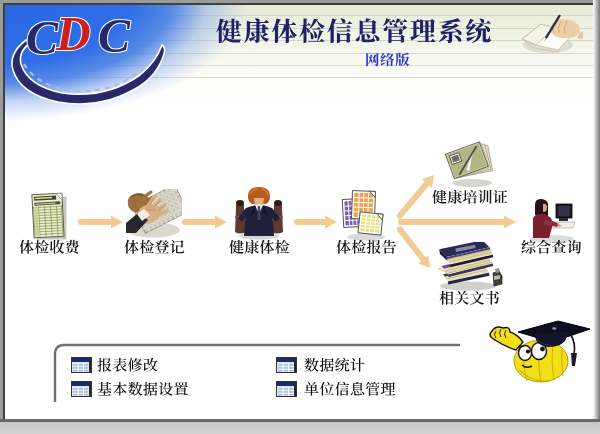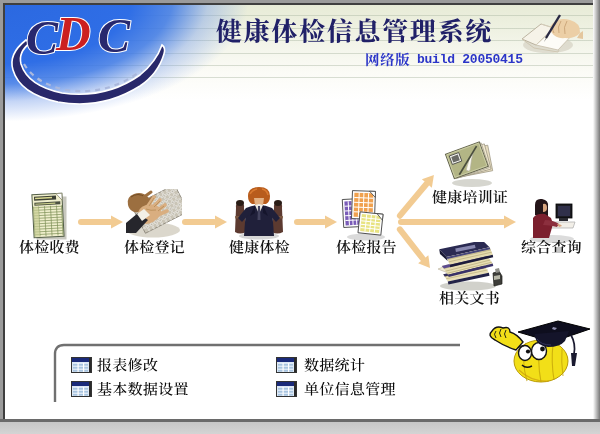--- a/index.html
+++ b/index.html
@@ -17,21 +17,20 @@
         <text x="52" y="46" fill="#cc2020" stroke="#ffffff" stroke-width="2" paint-order="stroke">D</text>
         <text x="94" y="48" fill="#28286e" stroke="#ffffff" stroke-width="2" paint-order="stroke">C</text>
       </g>
     </svg>
     <svg style="position:absolute;left:214px;top:11.9px;overflow:visible" width="279.3" height="33.8">
       <path transform="translate(2,28.6)" d="M11.9 -18.5Q11.7 -17.8 11.3 -16.8Q10.9 -15.8 10.5 -14.7Q10.1 -13.5 9.6 -12.5Q9.2 -11.4 8.9 -10.6H9.1L8.2 -9.8L5.9 -11.3Q6.1 -11.5 6.6 -11.7Q7 -11.9 7.3 -12L6.5 -11.2Q6.8 -11.9 7.3 -13Q7.7 -14 8.1 -15.3Q8.6 -16.5 8.9 -17.6Q9.3 -18.6 9.5 -19.4ZM9.2 -19.4 10.4 -20.6 12.8 -18.4Q12.5 -18.1 11.6 -18Q10.7 -17.9 9.8 -18.1L9.5 -19.4ZM9.7 -11.4 11 -12.9 13.6 -10.7Q13.5 -10.5 13.3 -10.4Q13.1 -10.3 12.7 -10.3Q12.5 -8.4 12.2 -6.6Q11.8 -4.8 11 -3.2Q10.3 -1.5 9 -0.1Q7.7 1.3 5.7 2.4L5.5 2Q7.3 0.4 8.3 -1.8Q9.2 -3.9 9.5 -6.4Q9.8 -8.8 9.9 -11.4ZM7 -9Q7.8 -6.5 8.8 -4.9Q9.9 -3.4 11.4 -2.6Q12.9 -1.7 14.9 -1.4Q16.9 -1.1 19.5 -1.1Q20 -1.1 20.8 -1.1Q21.6 -1.1 22.4 -1.1Q23.3 -1.1 24.1 -1.1Q24.9 -1.2 25.5 -1.2V-0.9Q24.7 -0.7 24.3 0.1Q23.9 0.8 23.9 1.8Q23.4 1.8 22.5 1.8Q21.6 1.8 20.7 1.8Q19.9 1.8 19.3 1.8Q16.6 1.8 14.5 1.3Q12.4 0.9 10.9 -0.3Q9.3 -1.4 8.3 -3.5Q7.4 -5.6 6.8 -8.9ZM10.3 -19.4V-18.6H7L6.8 -19.4ZM11.2 -11.4V-10.6H7.8L8.1 -11.4ZM22.3 -7.3Q22.3 -7.3 22.7 -6.9Q23.1 -6.5 23.7 -6Q24.3 -5.5 24.7 -5Q24.6 -4.6 24 -4.6H12.3L12 -5.4H21ZM23.7 -17.4Q23.7 -17.4 24 -17.1Q24.3 -16.7 24.8 -16.3Q25.2 -15.8 25.4 -15.4Q25.3 -15 24.8 -15H11.4L11.2 -15.7H22.8ZM21.4 -10.5Q21.4 -10.5 21.8 -10.1Q22.2 -9.8 22.7 -9.3Q23.3 -8.8 23.7 -8.4Q23.6 -7.9 23 -7.9H13L12.8 -8.7H20.1ZM19.8 -19.1 21 -20.4 23.5 -18.5Q23.4 -18.4 23.2 -18.3Q23 -18.2 22.7 -18.1V-11.4Q22.7 -11.4 22.3 -11.2Q21.9 -11 21.4 -10.9Q20.9 -10.8 20.5 -10.8H20.1V-19.1ZM19.1 -21.6Q19.1 -21.4 18.9 -21.2Q18.7 -21 18.2 -20.9V-2.4Q18.2 -2.2 17.9 -2Q17.6 -1.8 17.1 -1.6Q16.5 -1.5 16 -1.5H15.5V-22ZM21.3 -12.2V-11.4H13.3L13.1 -12.2ZM21.2 -19.1V-18.4H12.9L12.6 -19.1ZM8.3 -20.9Q8.2 -20.6 7.9 -20.5Q7.7 -20.3 7.2 -20.3Q6.5 -17.8 5.5 -15.6Q4.6 -13.4 3.4 -11.6Q2.2 -9.7 0.7 -8.3L0.3 -8.4Q1.1 -10.2 1.9 -12.4Q2.6 -14.7 3.2 -17.2Q3.7 -19.7 4 -22.1ZM6.6 -14.2Q6.5 -14 6.3 -13.9Q6.1 -13.8 5.8 -13.7V1.5Q5.8 1.6 5.4 1.8Q5 2 4.5 2.2Q3.9 2.4 3.4 2.4H2.8V-13.7L3.9 -15.2Z M38.9 -22.2Q40.8 -22.3 41.9 -22Q42.9 -21.6 43.4 -21Q43.9 -20.4 43.8 -19.8Q43.8 -19.2 43.4 -18.8Q43 -18.3 42.3 -18.2Q41.7 -18.1 40.9 -18.6Q40.6 -19.5 40 -20.5Q39.4 -21.5 38.7 -22.1ZM30.8 -18.7V-19.8L34.6 -18.5H34.1V-11.7Q34.1 -10 33.9 -8.1Q33.8 -6.2 33.3 -4.4Q32.7 -2.5 31.6 -0.8Q30.5 1 28.6 2.4L28.3 2.2Q29.5 0.2 30 -2.1Q30.5 -4.5 30.7 -6.9Q30.8 -9.3 30.8 -11.7V-18.5ZM50 -20.7Q50 -20.7 50.3 -20.5Q50.6 -20.2 51.1 -19.8Q51.6 -19.4 52.1 -19Q52.6 -18.5 53 -18.1Q52.9 -17.7 52.3 -17.7H32.3V-18.5H48.4ZM34.8 -8Q36.4 -7.8 37.3 -7.4Q38.2 -6.9 38.5 -6.4Q38.8 -5.9 38.7 -5.4Q38.5 -4.9 38.1 -4.5Q37.7 -4.2 37.1 -4.2Q36.5 -4.2 35.9 -4.7Q35.8 -5.5 35.4 -6.4Q35 -7.2 34.6 -7.8ZM43.8 -8.7Q44.3 -6.9 45.3 -5.7Q46.3 -4.4 47.6 -3.7Q48.9 -2.9 50.4 -2.5Q51.8 -2 53.2 -1.8L53.2 -1.5Q52.3 -1.2 51.7 -0.4Q51.2 0.4 50.9 1.5Q49.1 0.6 47.6 -0.6Q46.2 -1.9 45.2 -3.8Q44.2 -5.7 43.6 -8.6ZM52.2 -6Q52.1 -5.8 51.8 -5.8Q51.6 -5.7 51.2 -5.8Q50.6 -5.5 49.7 -5Q48.7 -4.6 47.7 -4.2Q46.7 -3.8 45.9 -3.4L45.7 -3.7Q46.2 -4.3 46.8 -5.1Q47.4 -6 48 -6.8Q48.5 -7.6 48.9 -8.1ZM32.8 -2.1Q33.7 -2.3 35.1 -2.8Q36.4 -3.3 38.1 -3.9Q39.7 -4.6 41.3 -5.3L41.4 -5Q40.3 -4 38.8 -2.7Q37.3 -1.3 35.2 0.3Q35.1 0.8 34.6 1ZM44.5 -17.5Q44.4 -17.2 44.2 -17Q44 -16.9 43.5 -16.8V-1.2Q43.5 -0.1 43.3 0.6Q43 1.3 42.2 1.8Q41.4 2.2 39.6 2.3Q39.6 1.6 39.5 1.1Q39.4 0.6 39.1 0.3Q38.9 -0.1 38.4 -0.3Q38 -0.6 37.2 -0.7V-1.1Q37.2 -1.1 37.5 -1Q37.8 -1 38.3 -1Q38.8 -1 39.2 -0.9Q39.6 -0.9 39.8 -0.9Q40.1 -0.9 40.2 -1Q40.3 -1.1 40.3 -1.3V-17.9ZM46 -15.3 47.4 -16.7 50.1 -14.6Q50.1 -14.5 49.9 -14.4Q49.7 -14.3 49.4 -14.3V-8.4Q49.4 -8.3 49 -8Q48.6 -7.8 48 -7.6Q47.4 -7.4 46.8 -7.4H46.2V-15.3ZM50.5 -13.9Q50.5 -13.9 50.9 -13.5Q51.3 -13.2 51.9 -12.7Q52.4 -12.1 52.8 -11.7Q52.7 -11.3 52.2 -11.3H34.3L34.1 -12H49.2ZM47.3 -8.8V-8.1H35.7L35.5 -8.8ZM47.3 -15.3V-14.6H35.8L35.6 -15.3Z M65.1 -20.8Q65 -20.5 64.8 -20.4Q64.5 -20.3 64 -20.3Q63.1 -17.7 61.9 -15.5Q60.8 -13.3 59.3 -11.5Q57.9 -9.8 56.2 -8.4L55.9 -8.6Q56.9 -10.3 57.8 -12.5Q58.7 -14.7 59.4 -17.2Q60.1 -19.7 60.6 -22.1ZM62.9 -14.5Q62.8 -14.4 62.6 -14.2Q62.4 -14.1 62.1 -14V1.4Q62.1 1.6 61.7 1.8Q61.3 2 60.7 2.2Q60.1 2.4 59.5 2.4H58.9V-13.9L60.1 -15.6ZM73.2 -16.3Q73.9 -13.9 75.1 -11.8Q76.3 -9.7 77.9 -8.1Q79.4 -6.4 81.1 -5.4L81 -5.1Q80.1 -5 79.4 -4.3Q78.6 -3.6 78.3 -2.4Q76.8 -3.9 75.8 -6Q74.7 -8 74 -10.6Q73.3 -13.1 72.8 -16.2ZM71.7 -15.9Q70.7 -11.7 68.4 -8.3Q66.1 -4.8 62.5 -2.2L62.3 -2.5Q63.8 -4.3 65 -6.6Q66.2 -8.9 67 -11.4Q67.8 -13.9 68.3 -16.3H71.7ZM73.9 -21.7Q73.8 -21.4 73.6 -21.2Q73.4 -21 72.9 -20.9V1.4Q72.9 1.5 72.5 1.8Q72.1 2.1 71.5 2.3Q70.9 2.5 70.3 2.5H69.7V-22.1ZM77.3 -18.7Q77.3 -18.7 77.6 -18.4Q77.9 -18.1 78.4 -17.7Q78.8 -17.3 79.3 -16.9Q79.9 -16.4 80.2 -16Q80.1 -15.6 79.5 -15.6H63.3L63.1 -16.3H75.6ZM74.6 -5.8Q74.6 -5.8 75.1 -5.4Q75.5 -5 76.1 -4.4Q76.7 -3.8 77.2 -3.3Q77.1 -2.9 76.5 -2.9H66.1L65.9 -3.7H73.2Z M105.5 -1.8Q105.5 -1.8 105.8 -1.6Q106.1 -1.3 106.6 -1Q107 -0.6 107.6 -0.1Q108.1 0.3 108.5 0.7Q108.5 0.9 108.3 1Q108.1 1.1 107.8 1.1H92.3L92.1 0.4H103.8ZM97.5 -10.2Q99.1 -9.1 99.9 -8Q100.7 -6.8 101 -5.8Q101.3 -4.8 101.2 -4Q101.1 -3.2 100.7 -2.7Q100.2 -2.3 99.7 -2.3Q99.1 -2.3 98.5 -3Q98.5 -4.1 98.4 -5.4Q98.2 -6.6 97.9 -7.8Q97.6 -9 97.2 -10.1ZM107.4 -9.1Q107.4 -8.9 107.1 -8.7Q106.8 -8.6 106.4 -8.6Q105.7 -7 104.9 -5.3Q104.1 -3.6 103.2 -2Q102.3 -0.5 101.4 0.8L101.1 0.7Q101.4 -0.8 101.8 -2.7Q102.2 -4.6 102.6 -6.6Q103.1 -8.7 103.4 -10.5ZM94 -9.2Q95.5 -8.1 96.4 -6.9Q97.2 -5.8 97.5 -4.8Q97.7 -3.7 97.6 -2.9Q97.5 -2.2 97.1 -1.7Q96.7 -1.2 96.1 -1.3Q95.5 -1.3 94.9 -1.9Q95 -3.1 94.8 -4.3Q94.6 -5.6 94.3 -6.8Q94 -8 93.7 -9ZM102.2 -13.6Q102.2 -13.6 102.6 -13.3Q103.1 -13 103.7 -12.5Q104.2 -12 104.7 -11.6Q104.6 -11.1 104 -11.1H95.8L95.6 -11.9H100.9ZM100.9 -20.8Q101.6 -19.3 102.9 -18Q104.1 -16.8 105.7 -16Q107.2 -15.1 108.7 -14.6L108.7 -14.2Q107.8 -13.8 107.2 -13.1Q106.6 -12.4 106.5 -11.5Q105.1 -12.5 104 -13.9Q102.8 -15.3 101.9 -17Q101.1 -18.7 100.5 -20.5ZM101.1 -20.6Q100.3 -19 99.1 -17.3Q97.9 -15.6 96.4 -14.1Q94.8 -12.6 93 -11.5L92.8 -11.7Q94 -13.1 95 -14.9Q96.1 -16.7 96.8 -18.5Q97.5 -20.4 97.9 -21.9L102.2 -21.1Q102.1 -20.9 101.9 -20.7Q101.6 -20.6 101.1 -20.6ZM90.3 -12.8Q91.8 -12.2 92.5 -11.6Q93.3 -10.9 93.6 -10.3Q93.9 -9.6 93.7 -9.1Q93.6 -8.6 93.3 -8.2Q92.9 -7.9 92.4 -7.9Q91.9 -8 91.4 -8.5Q91.4 -9.2 91.2 -9.9Q91 -10.7 90.7 -11.4Q90.4 -12.1 90.1 -12.6ZM91.5 -21.8Q91.5 -21.5 91.3 -21.3Q91.1 -21.1 90.5 -21.1V1.4Q90.5 1.5 90.2 1.8Q89.8 2 89.3 2.2Q88.7 2.4 88.1 2.4H87.5V-22.2ZM90.4 -15.3Q89.7 -11.8 88.1 -8.9Q86.5 -6 84 -3.7L83.6 -4Q84.6 -5.6 85.3 -7.5Q86.1 -9.5 86.5 -11.6Q87 -13.7 87.3 -15.7H90.4ZM92.5 -17.8Q92.5 -17.8 92.9 -17.4Q93.4 -17 93.9 -16.4Q94.5 -15.9 94.9 -15.4Q94.9 -15 94.3 -15H84.2L83.9 -15.7H91.2Z M124.5 -22.3Q126.4 -22.1 127.6 -21.6Q128.7 -21.1 129.1 -20.4Q129.6 -19.8 129.5 -19.1Q129.4 -18.4 129 -18Q128.5 -17.5 127.9 -17.5Q127.2 -17.4 126.4 -17.9Q126.4 -18.7 126 -19.5Q125.7 -20.2 125.3 -20.9Q124.8 -21.6 124.3 -22.1ZM120.8 -20.9Q120.7 -20.6 120.5 -20.5Q120.2 -20.3 119.7 -20.3Q118.8 -17.6 117.6 -15.4Q116.4 -13.1 114.9 -11.3Q113.4 -9.4 111.6 -8L111.3 -8.2Q112.3 -9.9 113.3 -12.2Q114.2 -14.5 115 -17Q115.8 -19.6 116.2 -22.2ZM118.6 -14.4Q118.5 -14.3 118.3 -14.1Q118.2 -14 117.8 -13.9V1.4Q117.8 1.5 117.4 1.8Q117 2 116.4 2.2Q115.8 2.4 115.2 2.4H114.5V-13.8L115.8 -15.5ZM130.4 -6.5 131.9 -8.1 134.9 -5.7Q134.8 -5.6 134.6 -5.4Q134.3 -5.3 133.9 -5.2V1.1Q133.9 1.2 133.4 1.5Q133 1.7 132.4 1.8Q131.8 2 131.2 2H130.6V-6.5ZM124.1 1.3Q124.1 1.5 123.7 1.7Q123.3 2 122.7 2.2Q122 2.4 121.4 2.4H120.9V-6.5V-7.8L124.3 -6.5H132.4V-5.7H124.1ZM132.5 -0.6V0.1H122.8V-0.6ZM131.9 -11.9Q131.9 -11.9 132.2 -11.7Q132.5 -11.4 132.9 -11.1Q133.4 -10.7 133.8 -10.3Q134.3 -9.9 134.7 -9.5Q134.6 -9.1 134 -9.1H120.9L120.7 -9.8H130.4ZM132 -15.7Q132 -15.7 132.2 -15.4Q132.5 -15.2 133 -14.8Q133.4 -14.5 133.9 -14Q134.3 -13.6 134.7 -13.3Q134.6 -12.8 134 -12.8H120.8L120.6 -13.6H130.4ZM133.4 -19.5Q133.4 -19.5 133.7 -19.2Q134 -19 134.5 -18.6Q134.9 -18.2 135.4 -17.7Q136 -17.3 136.4 -16.9Q136.3 -16.5 135.7 -16.5H119.2L119 -17.2H131.7Z M149.6 -6.4Q149.5 -6.1 149.3 -5.9Q149.2 -5.8 148.7 -5.7V-1.7Q148.7 -1.4 148.9 -1.3Q149.1 -1.2 149.8 -1.2H152.9Q153.7 -1.2 154.4 -1.2Q155.1 -1.2 155.4 -1.3Q155.7 -1.3 155.9 -1.4Q156 -1.4 156.2 -1.6Q156.5 -1.9 156.8 -2.7Q157.1 -3.4 157.5 -4.5H157.8L157.9 -1.5Q158.6 -1.3 158.8 -1Q159.1 -0.7 159.1 -0.3Q159.1 0.3 158.8 0.6Q158.5 1 157.8 1.2Q157.1 1.4 155.8 1.5Q154.5 1.6 152.6 1.6H149.3Q147.7 1.6 146.9 1.3Q146.1 1.1 145.8 0.6Q145.5 -0 145.5 -1.1V-6.7ZM143.3 -5.7Q143.9 -4.1 143.9 -2.8Q143.8 -1.6 143.3 -0.7Q142.9 0.1 142.2 0.5Q141.5 0.9 140.8 0.7Q140.1 0.5 139.8 -0.2Q139.6 -0.9 139.9 -1.4Q140.3 -1.9 140.9 -2.2Q141.4 -2.5 141.9 -3Q142.3 -3.5 142.7 -4.2Q143 -4.9 142.9 -5.7ZM157.7 -5.9Q159.8 -5.5 161 -4.7Q162.3 -4 162.9 -3.1Q163.4 -2.3 163.4 -1.5Q163.4 -0.7 163 -0.2Q162.6 0.3 162 0.4Q161.3 0.5 160.6 -0.1Q160.4 -1.1 159.9 -2.1Q159.5 -3.1 158.8 -4.1Q158.2 -5 157.5 -5.7ZM150.1 -7.1Q151.8 -6.7 152.7 -6.1Q153.6 -5.5 154 -4.8Q154.3 -4.1 154.2 -3.5Q154.1 -2.9 153.7 -2.5Q153.3 -2.1 152.7 -2.1Q152.1 -2.2 151.4 -2.7Q151.4 -3.5 151.2 -4.2Q151 -5 150.6 -5.7Q150.3 -6.4 149.9 -7ZM154.8 -21.5Q154.7 -21.1 154.5 -21Q154.2 -20.8 153.7 -20.8Q153.4 -20.5 152.8 -20.1Q152.3 -19.7 151.7 -19.3Q151.2 -18.9 150.8 -18.6H149.4Q149.5 -19.3 149.7 -20.4Q149.8 -21.4 149.9 -22.3ZM155.9 -19.1 157.4 -20.7 160.5 -18.3Q160.4 -18.2 160.1 -18Q159.8 -17.9 159.5 -17.8V-7.4Q159.4 -7.3 159 -7.1Q158.5 -6.9 157.9 -6.7Q157.3 -6.6 156.7 -6.6H156.2V-19.1ZM157.8 -8.8V-8.1H145V-8.8ZM157.8 -15.7V-15H145V-15.7ZM157.8 -12.3V-11.6H145V-12.3ZM146.8 -7.3Q146.8 -7.1 146.4 -6.9Q146 -6.6 145.4 -6.4Q144.7 -6.2 144.1 -6.2H143.6V-19.1V-20.4L147 -19.1H157.9V-18.3H146.8Z M188.6 -21.3Q188.6 -21.3 188.9 -21.1Q189.2 -20.9 189.7 -20.5Q190.1 -20.1 190.6 -19.7Q191.1 -19.3 191.5 -18.9Q191.5 -18.5 190.8 -18.5H181.8V-19.2H187ZM177.1 -21.2Q177.1 -21.2 177.5 -20.8Q178 -20.4 178.6 -19.9Q179.2 -19.4 179.7 -18.9Q179.6 -18.5 179 -18.5H171.6V-19.2H175.6ZM183.7 -18.9Q185.1 -18.7 185.9 -18.3Q186.7 -17.9 186.9 -17.4Q187.1 -16.9 187 -16.5Q186.9 -16 186.4 -15.7Q186 -15.5 185.5 -15.5Q184.9 -15.5 184.4 -16Q184.4 -16.7 184.2 -17.5Q183.9 -18.2 183.5 -18.7ZM185.1 -20.8Q185 -20.5 184.7 -20.4Q184.5 -20.3 184 -20.3Q183.1 -19 181.8 -18Q180.6 -17 179.3 -16.5L179 -16.7Q179.6 -17.7 180.1 -19.2Q180.6 -20.7 180.9 -22.2ZM173.4 -18.9Q174.7 -18.6 175.4 -18.2Q176.1 -17.7 176.3 -17.2Q176.5 -16.8 176.3 -16.3Q176.2 -15.9 175.7 -15.7Q175.3 -15.4 174.8 -15.5Q174.2 -15.6 173.7 -16.1Q173.8 -16.8 173.6 -17.5Q173.4 -18.3 173.1 -18.8ZM174.6 -20.8Q174.5 -20.5 174.3 -20.4Q174 -20.3 173.6 -20.3Q172.3 -18.3 170.7 -16.8Q169 -15.4 167.2 -14.6L166.9 -14.8Q168 -16.1 168.9 -18.1Q169.8 -20.1 170.3 -22.3ZM177.5 -16.5Q179 -16.6 179.9 -16.3Q180.7 -16.1 181 -15.6Q181.3 -15.2 181.2 -14.7Q181.1 -14.2 180.7 -13.8Q180.3 -13.5 179.7 -13.5Q179.2 -13.4 178.5 -13.8Q178.5 -14.6 178.1 -15.3Q177.8 -15.9 177.3 -16.3ZM172.4 -12.2 175.7 -10.9H175.6V1.5Q175.6 1.6 175.3 1.8Q175 2 174.4 2.2Q173.8 2.4 173 2.4H172.4V-10.9ZM184.7 -10.9V-10.2H173.9V-10.9ZM186.8 -13.8 188.4 -15.4 191.1 -12.8Q191 -12.6 190.7 -12.5Q190.5 -12.5 190.1 -12.4Q189.5 -11.9 188.7 -11.3Q187.8 -10.7 187 -10.3L186.7 -10.5Q186.8 -11 186.9 -11.6Q187 -12.2 187 -12.8Q187.1 -13.4 187.1 -13.8ZM170.7 -15.6Q171.4 -14.1 171.5 -12.9Q171.5 -11.7 171.2 -10.9Q170.8 -10 170.2 -9.7Q169.7 -9.5 169.2 -9.5Q168.7 -9.5 168.3 -9.7Q167.9 -10 167.7 -10.5Q167.5 -11.2 167.9 -11.8Q168.3 -12.3 168.9 -12.6Q169.5 -13 170 -13.8Q170.5 -14.6 170.4 -15.5ZM188.5 -13.8V-13H170.5V-13.8ZM184.5 -4.4 185.9 -5.9 188.9 -3.7Q188.8 -3.6 188.6 -3.5Q188.4 -3.3 188 -3.3V1.2Q188 1.3 187.6 1.5Q187.1 1.7 186.5 1.8Q185.9 2 185.3 2H184.8V-4.4ZM182.9 -10.9 184.3 -12.4 187.2 -10.3Q187.1 -10.1 186.9 -10Q186.7 -9.9 186.4 -9.8V-6.5Q186.4 -6.4 185.9 -6.3Q185.5 -6.1 184.8 -5.9Q184.2 -5.8 183.7 -5.8H183.1V-10.9ZM186.2 -4.4V-3.7H173.9V-4.4ZM186.2 -0.4V0.4H173.9V-0.4ZM184.7 -7.4V-6.7H173.9V-7.4Z M203.8 -4.7H214.2L215.8 -6.9Q215.8 -6.9 216.1 -6.7Q216.4 -6.4 216.8 -6Q217.3 -5.7 217.7 -5.2Q218.2 -4.8 218.6 -4.4Q218.5 -4 217.9 -4H204ZM201.5 0.7H214.9L216.6 -1.8Q216.6 -1.8 217 -1.5Q217.3 -1.2 217.7 -0.8Q218.2 -0.4 218.7 0.1Q219.3 0.6 219.7 1Q219.7 1.2 219.4 1.3Q219.2 1.4 219 1.4H201.7ZM206.1 -14.8H216.2V-14.1H206.1ZM206.1 -9.5H216.2V-8.8H206.1ZM209.3 -20H212.5V1.2H209.3ZM214.8 -20H214.5L216 -21.7L219 -19.3Q218.9 -19.2 218.7 -19Q218.4 -18.9 218 -18.8V-8.6Q218 -8.5 217.6 -8.3Q217.1 -8 216.5 -7.8Q215.9 -7.7 215.3 -7.7H214.8ZM204 -20V-21.4L207.3 -20H216.1V-19.3H207.1V-8.1Q207.1 -8 206.7 -7.7Q206.3 -7.5 205.7 -7.3Q205.1 -7.1 204.4 -7.1H204ZM194.6 -19.4H200.1L201.7 -21.6Q201.7 -21.6 202 -21.4Q202.3 -21.1 202.8 -20.7Q203.2 -20.3 203.7 -19.9Q204.2 -19.5 204.6 -19.1Q204.5 -18.7 203.9 -18.7H194.8ZM194.6 -12.2H200.5L201.8 -14.3Q201.8 -14.3 202.2 -13.9Q202.7 -13.5 203.2 -12.9Q203.7 -12.4 204.1 -11.9Q204 -11.5 203.4 -11.5H194.8ZM194.3 -3.5Q195.1 -3.6 196.6 -4Q198.2 -4.4 200.1 -5Q202.1 -5.5 204.1 -6.1L204.2 -5.8Q203 -4.9 201 -3.6Q199.1 -2.2 196.4 -0.6Q196.2 -0 195.7 0.2ZM197.4 -19.4H200.5V-4.3L197.4 -3.1Z M236.2 -1Q236.2 -0 235.9 0.7Q235.6 1.5 234.8 1.9Q233.9 2.4 232.1 2.5Q232.1 1.8 232 1.3Q231.9 0.8 231.7 0.5Q231.4 0.2 231 -0.1Q230.6 -0.4 229.6 -0.5V-0.8Q229.6 -0.8 230 -0.8Q230.3 -0.8 230.8 -0.7Q231.3 -0.7 231.7 -0.7Q232.2 -0.7 232.3 -0.7Q232.6 -0.7 232.7 -0.8Q232.8 -0.9 232.8 -1.1V-8.3H236.2ZM243.2 -14.6Q243 -14.4 242.5 -14.3Q242.1 -14.2 241.5 -14.6L242.3 -14.7Q241.4 -14.1 240 -13.4Q238.6 -12.7 236.9 -12Q235.1 -11.3 233.2 -10.6Q231.3 -9.9 229.4 -9.3Q227.5 -8.7 225.8 -8.3L225.8 -8.5H227.1Q227 -7.2 226.6 -6.5Q226.3 -5.8 225.8 -5.6L224.2 -9Q224.2 -9 224.7 -9.1Q225.2 -9.1 225.5 -9.2Q226.9 -9.6 228.6 -10.3Q230.2 -11 231.8 -11.9Q233.5 -12.8 235 -13.7Q236.6 -14.6 237.8 -15.5Q239 -16.5 239.8 -17.2ZM236.6 -17.4Q236.4 -17.1 236.1 -17.1Q235.7 -17 235 -17.3L235.9 -17.3Q235.2 -16.9 234.1 -16.5Q233 -16 231.8 -15.6Q230.5 -15.2 229.2 -14.9Q227.9 -14.5 226.8 -14.3L226.8 -14.6H228.2Q228.1 -13.3 227.8 -12.5Q227.4 -11.7 226.9 -11.5L225.4 -14.9Q225.4 -14.9 225.7 -15Q226 -15.1 226.3 -15.1Q227.2 -15.4 228.1 -15.9Q229.1 -16.4 230.1 -17Q231 -17.7 231.7 -18.3Q232.5 -18.9 232.9 -19.4ZM225.2 -8.8Q226.3 -8.8 228.1 -8.8Q229.9 -8.9 232.1 -8.9Q234.4 -9 237 -9.1Q239.6 -9.2 242.3 -9.3L242.4 -8.9Q239.8 -8.3 235.6 -7.6Q231.5 -6.9 226.2 -6.1ZM226.3 -14.6Q227.3 -14.6 229 -14.6Q230.8 -14.6 233.1 -14.6Q235.3 -14.7 237.7 -14.7L237.8 -14.3Q236.1 -13.9 233.3 -13.2Q230.6 -12.6 227.1 -11.9ZM244.9 -19.1Q244.7 -19 244.2 -19Q243.8 -19 243.1 -19.2Q241.2 -19 238.8 -18.7Q236.4 -18.5 233.7 -18.3Q231.1 -18.2 228.4 -18.1Q225.7 -18 223.2 -18L223.2 -18.4Q225.5 -18.7 228.1 -19.1Q230.7 -19.6 233.3 -20.1Q235.8 -20.7 238 -21.2Q240.2 -21.8 241.8 -22.3ZM238.3 -11.9Q240.7 -11.6 242.2 -10.9Q243.8 -10.2 244.6 -9.4Q245.4 -8.5 245.5 -7.7Q245.7 -6.9 245.4 -6.3Q245.1 -5.7 244.5 -5.5Q243.9 -5.3 243 -5.8Q242.6 -6.8 241.8 -7.9Q241 -9 240 -10Q239 -11 238.1 -11.7ZM231.8 -3.9Q231.7 -3.7 231.5 -3.6Q231.3 -3.5 230.8 -3.5Q229.9 -2.6 228.6 -1.7Q227.3 -0.7 225.8 0.1Q224.3 0.9 222.7 1.5L222.5 1.3Q223.6 0.3 224.7 -1Q225.8 -2.3 226.7 -3.6Q227.6 -4.9 228.1 -6ZM237.7 -5.7Q240.2 -5.3 241.8 -4.6Q243.4 -3.8 244.2 -2.9Q245.1 -1.9 245.2 -1.1Q245.4 -0.2 245.1 0.4Q244.8 1.1 244.1 1.2Q243.4 1.4 242.5 0.9Q242.2 0 241.7 -0.8Q241.1 -1.7 240.4 -2.6Q239.7 -3.4 239 -4.2Q238.2 -4.9 237.4 -5.5Z M269.9 -11.8Q269.9 -11.6 269.9 -11.3Q269.9 -11.1 269.9 -10.9V-1.9Q269.9 -1.6 270 -1.5Q270.1 -1.4 270.4 -1.4H271.2Q271.4 -1.4 271.6 -1.4Q271.8 -1.4 272 -1.4Q272.1 -1.4 272.2 -1.5Q272.3 -1.5 272.4 -1.7Q272.6 -2 272.9 -3Q273.2 -3.9 273.5 -5H273.8L273.9 -1.5Q274.4 -1.3 274.6 -1Q274.8 -0.7 274.8 -0.2Q274.8 0.3 274.4 0.7Q274 1.1 273.2 1.3Q272.3 1.6 270.8 1.6H269.3Q268.2 1.6 267.6 1.3Q267.1 1.1 266.9 0.5Q266.7 -0.1 266.7 -1V-11.8ZM265.3 -8.5Q265.3 -7.4 265.1 -6.2Q264.9 -5 264.4 -3.8Q263.9 -2.6 262.8 -1.4Q261.8 -0.3 260.1 0.7Q258.4 1.7 255.9 2.4L255.7 2.1Q257.7 1 258.9 -0.3Q260.2 -1.6 260.8 -3Q261.5 -4.4 261.7 -5.8Q262 -7.2 262 -8.5V-11.6H265.3ZM260.5 -15.2Q260.4 -14.9 260 -14.8Q259.6 -14.7 258.9 -15L259.7 -15.2Q259.1 -14.3 258.2 -13.2Q257.3 -12.1 256.1 -11Q255 -9.9 253.8 -8.9Q252.7 -7.9 251.6 -7.2L251.6 -7.5H253Q252.9 -6.3 252.6 -5.5Q252.2 -4.8 251.7 -4.5L250.3 -7.9Q250.3 -7.9 250.6 -8Q251 -8.1 251.2 -8.3Q252 -8.9 252.8 -10Q253.7 -11.1 254.5 -12.4Q255.3 -13.7 256 -15Q256.6 -16.3 256.9 -17.2ZM258 -20.4Q257.9 -20.1 257.5 -20Q257.2 -19.9 256.5 -20.1L257.3 -20.3Q256.7 -19.2 255.6 -17.9Q254.5 -16.6 253.4 -15.5Q252.2 -14.3 251.1 -13.5L251.1 -13.8H252.6Q252.5 -12.6 252.2 -11.8Q251.8 -11.1 251.3 -10.8L249.9 -14.2Q249.9 -14.2 250.2 -14.3Q250.6 -14.5 250.7 -14.6Q251.2 -15.1 251.7 -16Q252.2 -16.9 252.7 -17.9Q253.2 -19 253.6 -20.1Q254 -21.2 254.1 -21.9ZM250.3 -2.6Q251.2 -2.7 252.7 -3Q254.3 -3.3 256.2 -3.7Q258 -4.1 259.9 -4.6L260 -4.3Q258.7 -3.4 256.9 -2.2Q255 -1 252.4 0.5Q252.2 1.1 251.7 1.2ZM250.8 -7.8Q251.6 -7.8 253 -7.9Q254.4 -8 256.1 -8.2Q257.9 -8.4 259.7 -8.5L259.7 -8.2Q258.6 -7.7 256.5 -6.7Q254.4 -5.8 251.9 -4.8ZM250.5 -14.1Q251.2 -14.1 252.2 -14.1Q253.3 -14.1 254.7 -14.1Q256 -14.1 257.4 -14.1L257.4 -13.8Q256.6 -13.4 255 -12.7Q253.4 -12 251.5 -11.2ZM268.1 -15.8Q268 -15.6 267.6 -15.4Q267.3 -15.3 266.6 -15.5L267.5 -15.6Q266.7 -14.9 265.5 -14.1Q264.2 -13.3 262.9 -12.6Q261.5 -12 260.4 -11.5L260.3 -11.8H261.8Q261.7 -10.5 261.4 -9.6Q261 -8.8 260.5 -8.6L259 -12.2Q259 -12.2 259.4 -12.2Q259.7 -12.3 259.9 -12.4Q260.5 -12.7 261.2 -13.3Q261.8 -13.9 262.4 -14.6Q263.1 -15.3 263.6 -16Q264.1 -16.7 264.3 -17.2ZM263.5 -22.1Q265.4 -22 266.4 -21.6Q267.5 -21.1 267.9 -20.5Q268.3 -19.9 268.3 -19.3Q268.2 -18.7 267.8 -18.2Q267.4 -17.8 266.7 -17.7Q266 -17.7 265.3 -18.2Q265.2 -18.8 264.9 -19.5Q264.5 -20.2 264.1 -20.9Q263.7 -21.5 263.3 -22ZM259.6 -12Q260.7 -12 262.6 -12Q264.6 -12.1 267 -12.1Q269.5 -12.2 272.1 -12.3L272.1 -11.9Q270.4 -11.4 267.5 -10.6Q264.5 -9.9 260.8 -9.1ZM268.7 -15.1Q270.7 -14.5 271.9 -13.8Q273.1 -13 273.6 -12.1Q274.1 -11.3 274.1 -10.5Q274.1 -9.8 273.7 -9.3Q273.3 -8.8 272.7 -8.7Q272.1 -8.6 271.3 -9.2Q271.2 -10.2 270.7 -11.2Q270.3 -12.2 269.6 -13.2Q269 -14.2 268.4 -14.9ZM272 -19.8Q272 -19.8 272.3 -19.6Q272.6 -19.4 273 -19Q273.5 -18.6 274 -18.2Q274.5 -17.7 274.9 -17.4Q274.8 -17 274.2 -17H258.9L258.7 -17.7H270.4Z" fill="#212168"></path>
     </svg>
     <svg style="position:absolute;left:363px;top:48.55px;overflow:visible" width="48.7" height="18.85">
       <path transform="translate(2,15.95)" d="M7.5 -9.2Q8.7 -8 9.5 -7Q10.2 -5.9 10.6 -5Q10.9 -4 10.9 -3.3Q11 -2.6 10.8 -2.2Q10.6 -1.8 10.3 -1.8Q10.1 -1.7 9.7 -2.1Q9.6 -2.8 9.4 -3.7Q9.2 -4.5 8.9 -5.5Q8.6 -6.4 8.2 -7.4Q7.8 -8.3 7.3 -9.1ZM11.5 -9.9Q11.5 -9.7 11.3 -9.6Q11.2 -9.5 10.9 -9.5Q10.7 -8.5 10.4 -7.3Q10 -6.1 9.5 -4.8Q9 -3.6 8.3 -2.5Q7.5 -1.3 6.5 -0.4L6.3 -0.6Q7 -1.6 7.5 -2.8Q8 -4 8.4 -5.3Q8.7 -6.7 8.9 -7.9Q9.1 -9.2 9.2 -10.3ZM3.3 -9.2Q4.5 -8.2 5.4 -7.3Q6.2 -6.3 6.6 -5.5Q7 -4.7 7.1 -4Q7.2 -3.4 7 -3Q6.9 -2.6 6.6 -2.5Q6.3 -2.5 6 -2.8Q5.8 -3.4 5.5 -4.2Q5.3 -5 4.9 -5.9Q4.6 -6.7 4.1 -7.6Q3.7 -8.4 3.1 -9.1ZM7.8 -9.8Q7.7 -9.7 7.6 -9.6Q7.5 -9.5 7.2 -9.5Q7 -8.5 6.7 -7.4Q6.4 -6.2 5.9 -5Q5.5 -3.8 4.8 -2.8Q4.1 -1.7 3.2 -0.8L3 -0.9Q3.6 -1.9 4.1 -3.1Q4.5 -4.3 4.8 -5.5Q5.1 -6.8 5.3 -8Q5.4 -9.2 5.5 -10.3ZM11.4 -11.3 12.1 -12.2 13.8 -10.9Q13.7 -10.8 13.5 -10.7Q13.4 -10.7 13.2 -10.6V-0.6Q13.2 -0.1 13 0.3Q12.9 0.7 12.4 1Q11.9 1.2 10.8 1.3Q10.8 0.9 10.7 0.7Q10.6 0.4 10.4 0.2Q10.2 0 9.8 -0.1Q9.5 -0.3 8.8 -0.3V-0.5Q8.8 -0.5 9.1 -0.5Q9.4 -0.5 9.8 -0.5Q10.2 -0.5 10.6 -0.4Q11 -0.4 11.1 -0.4Q11.4 -0.4 11.4 -0.5Q11.5 -0.6 11.5 -0.8V-11.3ZM2.9 0.7Q2.9 0.8 2.8 0.9Q2.6 1.1 2.3 1.2Q2 1.3 1.6 1.3H1.3V-11.3V-12L3.1 -11.3H12.2V-10.9H2.9Z M24.9 -11.5Q24.8 -11.4 24.7 -11.3Q24.5 -11.2 24.3 -11.3Q23.6 -9.8 22.7 -8.7Q21.7 -7.6 20.6 -6.9L20.5 -7Q20.9 -7.6 21.4 -8.5Q21.8 -9.3 22.2 -10.3Q22.5 -11.3 22.7 -12.3ZM21.7 -4.8 23.5 -4.1H25.8L26.6 -5L28.1 -3.8Q28 -3.7 27.9 -3.7Q27.8 -3.6 27.5 -3.6V0.8Q27.5 0.8 27.2 1Q26.8 1.1 26.2 1.1H25.9V-3.7H23.3V0.9Q23.3 1 23 1.1Q22.6 1.3 22 1.3H21.7V-4.1ZM22.7 -9.8Q23.5 -8.3 25.1 -7.3Q26.8 -6.3 29.3 -5.8L29.3 -5.7Q28.8 -5.5 28.5 -5.1Q28.2 -4.7 28.1 -4.1Q26.6 -4.7 25.5 -5.5Q24.5 -6.3 23.8 -7.3Q23 -8.3 22.5 -9.6ZM26.1 -10.4 27 -11.3 28.5 -9.9Q28.3 -9.8 27.9 -9.7Q26.8 -7.7 25 -6.2Q23.1 -4.7 20.2 -4L20.1 -4.2Q21.6 -4.8 22.8 -5.8Q24 -6.7 24.9 -7.9Q25.8 -9.1 26.2 -10.4ZM27 -10.4V-10H22.8L23 -10.4ZM26.6 -0.2V0.3H22.6V-0.2ZM21.2 -8.8Q21.1 -8.7 20.9 -8.6Q20.7 -8.6 20.3 -8.7L20.8 -8.8Q20.4 -8.3 19.9 -7.6Q19.4 -7 18.8 -6.4Q18.2 -5.7 17.5 -5.2Q16.9 -4.6 16.3 -4.2L16.3 -4.3H17.1Q17 -3.6 16.8 -3.2Q16.6 -2.9 16.3 -2.7L15.6 -4.6Q15.6 -4.6 15.8 -4.6Q16 -4.7 16.1 -4.7Q16.5 -5.1 17 -5.7Q17.5 -6.4 17.9 -7.1Q18.4 -7.9 18.7 -8.6Q19.1 -9.3 19.3 -9.9ZM19.7 -11.5Q19.7 -11.4 19.5 -11.3Q19.3 -11.2 18.9 -11.3L19.3 -11.4Q19 -10.9 18.5 -10.2Q17.9 -9.5 17.3 -8.8Q16.7 -8.2 16.2 -7.8L16.2 -8H17Q16.9 -7.3 16.7 -6.9Q16.5 -6.5 16.3 -6.4L15.5 -8.2Q15.5 -8.2 15.7 -8.2Q15.9 -8.3 16 -8.3Q16.2 -8.6 16.5 -9.1Q16.7 -9.6 16.9 -10.2Q17.2 -10.7 17.4 -11.3Q17.5 -11.8 17.6 -12.3ZM15.6 -1.3Q16.1 -1.4 16.9 -1.6Q17.7 -1.7 18.7 -2Q19.7 -2.2 20.7 -2.5L20.8 -2.3Q20.1 -1.9 19.1 -1.2Q18.2 -0.5 16.8 0.3Q16.7 0.6 16.4 0.7ZM15.9 -4.5Q16.4 -4.5 17.1 -4.6Q17.9 -4.7 18.8 -4.8Q19.7 -4.9 20.7 -5.1L20.7 -4.9Q20.1 -4.6 19 -4Q17.9 -3.5 16.5 -2.9ZM15.8 -8.1Q16.2 -8.1 16.7 -8.2Q17.3 -8.2 18 -8.2Q18.7 -8.3 19.4 -8.3L19.4 -8.2Q19.1 -8 18.7 -7.7Q18.2 -7.5 17.6 -7.2Q17 -6.8 16.4 -6.5Z M44.2 -10.6Q43.9 -10.4 43.6 -10.6Q42.9 -10.5 42.1 -10.4Q41.3 -10.4 40.5 -10.3Q39.7 -10.3 39 -10.3Q38.3 -10.3 37.8 -10.3L37.8 -10.5Q38.5 -10.7 39.3 -11Q40.1 -11.3 41 -11.6Q41.9 -12 42.8 -12.3ZM34 -5.3 34.7 -6.1 36.3 -4.9Q36.2 -4.8 36 -4.7Q35.9 -4.6 35.7 -4.6V0.4Q35.7 0.4 35.4 0.6Q35.2 0.7 35 0.8Q34.7 0.9 34.4 0.9H34.1V-5.3ZM34.6 -5.3V-4.8H32.1V-5.3ZM36 -8.9Q36 -8.9 36.2 -8.6Q36.4 -8.4 36.7 -8.1Q37 -7.9 37.2 -7.6Q37.1 -7.4 36.8 -7.4H32.2V-7.8H35.4ZM35.9 -12.1Q35.8 -11.9 35.7 -11.8Q35.6 -11.7 35.4 -11.7V-7.6H33.8V-12.2ZM33.4 -11.7Q33.4 -11.5 33.3 -11.4Q33.2 -11.3 32.9 -11.3V-5.1Q32.9 -3.8 32.7 -2.6Q32.5 -1.5 32 -0.5Q31.5 0.5 30.7 1.3L30.5 1.1Q31.1 -0.2 31.2 -1.7Q31.4 -3.2 31.4 -5.1V-11.9ZM39.2 -7.5Q39.4 -6 39.9 -4.9Q40.4 -3.7 41 -2.8Q41.7 -1.9 42.6 -1.3Q43.4 -0.7 44.5 -0.2L44.4 -0Q43.9 0 43.5 0.4Q43.1 0.7 42.9 1.2Q42 0.6 41.4 -0.2Q40.7 -1 40.2 -2Q39.7 -3.1 39.4 -4.4Q39.2 -5.7 39 -7.4ZM41.8 -7.6 42.6 -8.5 44.1 -7.2Q44 -7.1 43.9 -7Q43.8 -7 43.5 -7Q43.2 -5.7 42.8 -4.5Q42.3 -3.3 41.5 -2.2Q40.7 -1.1 39.6 -0.2Q38.5 0.7 37 1.3L36.9 1.1Q38.4 0.2 39.4 -1.2Q40.5 -2.6 41.1 -4.3Q41.7 -5.9 41.9 -7.6ZM37.1 -10.8V-11.3L38.9 -10.6H38.7V-6.4Q38.7 -5.5 38.6 -4.4Q38.5 -3.4 38.2 -2.4Q37.9 -1.3 37.3 -0.4Q36.6 0.5 35.6 1.3L35.4 1.2Q36.2 0.1 36.6 -1.2Q36.9 -2.4 37 -3.8Q37.1 -5.1 37.1 -6.4V-10.6ZM42.5 -7.6V-7.2H37.9V-7.6Z" fill="#2b35c8"></path>
     </svg>
-    <div class="abs" style="left:417px;top:52px;font-family:'Liberation Mono',monospace;font-weight:bold;font-size:13px;color:#2b35c8;letter-spacing:-0.25px">build 20050415</div>
     <svg class="abs" style="left:519px;top:13px" width="64" height="46" viewBox="0 0 64 46">
       <ellipse cx="29" cy="32" rx="25" ry="8" fill="#c9c4b4" opacity="0.5"></ellipse>
       <path d="M3 26 L22 11 L35 15 L17 32 Z" fill="#f6f3e8" stroke="#b5ad98" stroke-width="0.9"></path>
       <path d="M35 15 L55 20 L39 37 L17 32 Z" fill="#fdfcf7" stroke="#c5bda8" stroke-width="0.8"></path>
       <path d="M22 11 L35 15 L17 32" fill="none" stroke="#ddd6c2" stroke-width="0.7"></path>
       <path d="M3 26 L15 35 L39 39 L40 37" fill="none" stroke="#cfc7b2" stroke-width="1"></path>
       <path d="M61 20 Q62 10 51 7 Q41 4 34 10 Q29 15 33 20 Q37 26 46 25 Q56 26 61 20 Z" fill="#eccfa6"></path>
       <path d="M36 10 Q32 15 35 20 M42 8 Q38 14 40 20 M48 8 Q44 14 46 21" fill="none" stroke="#c8a376" stroke-width="0.9"></path>
       <path d="M61 20 L64 18 L64 26 L58 25 Z" fill="#e4c79e"></path>
       <path d="M41 2 L27 25" stroke="#2a2a44" stroke-width="2.4"></path>

